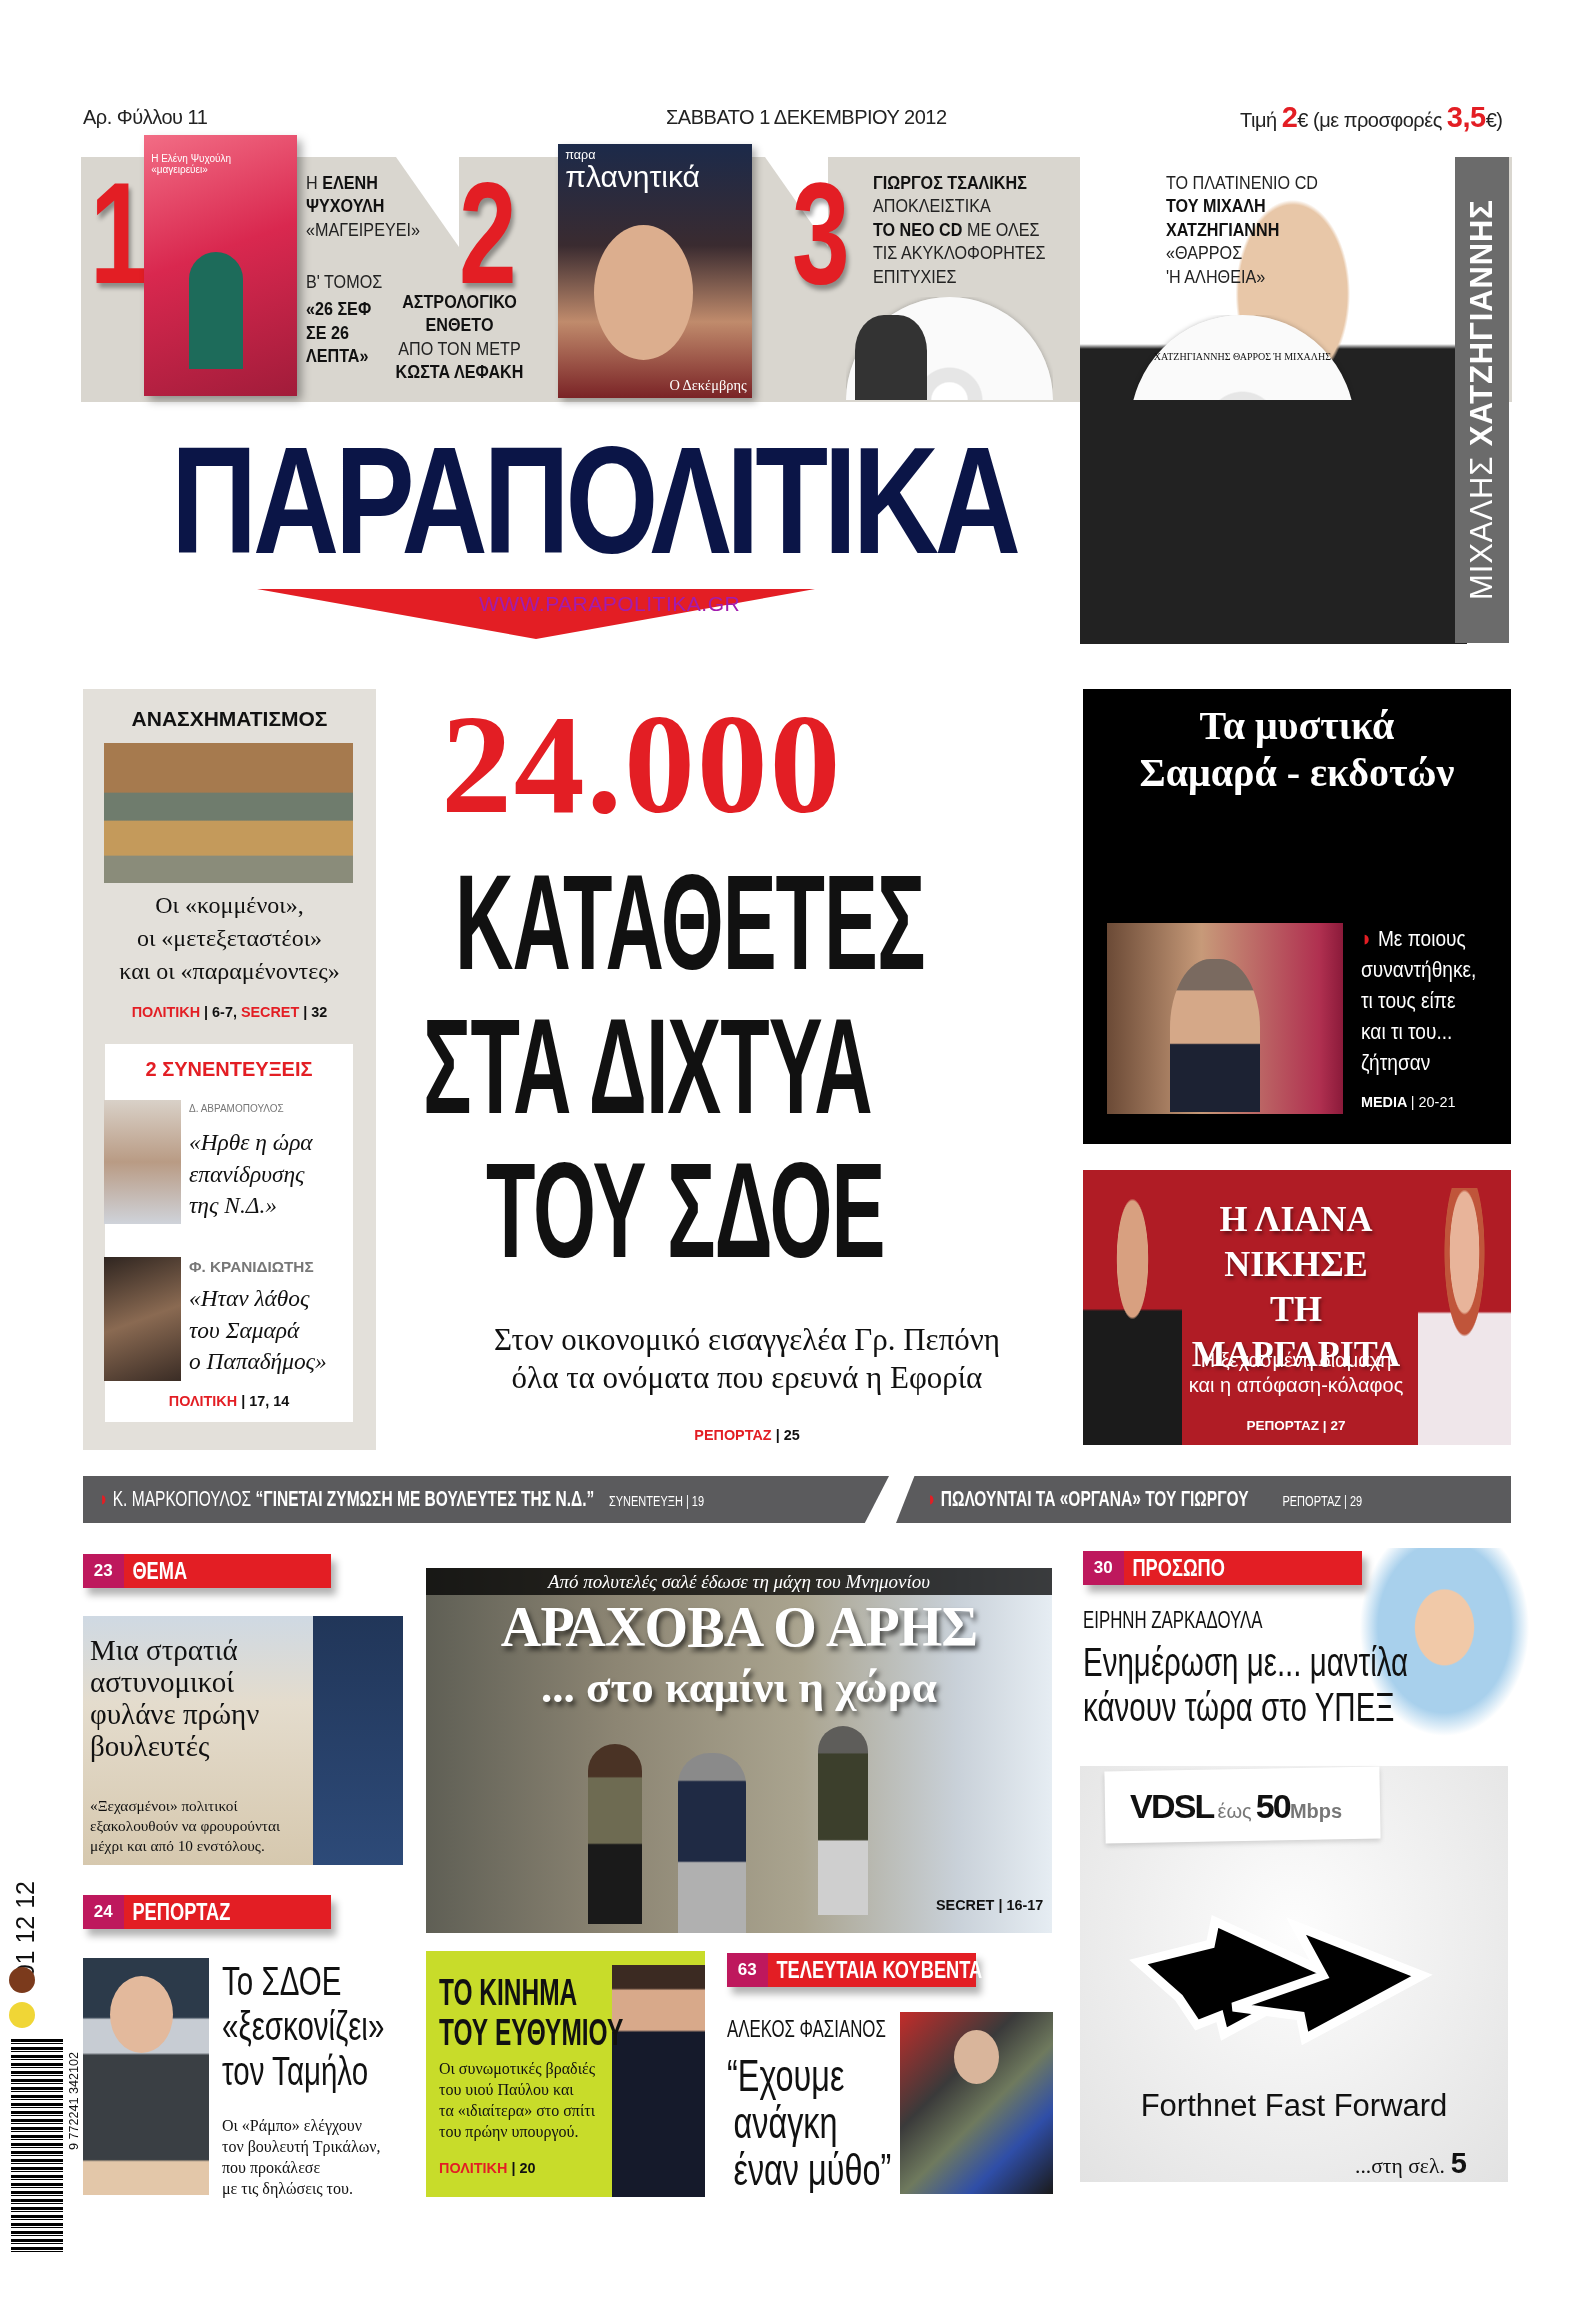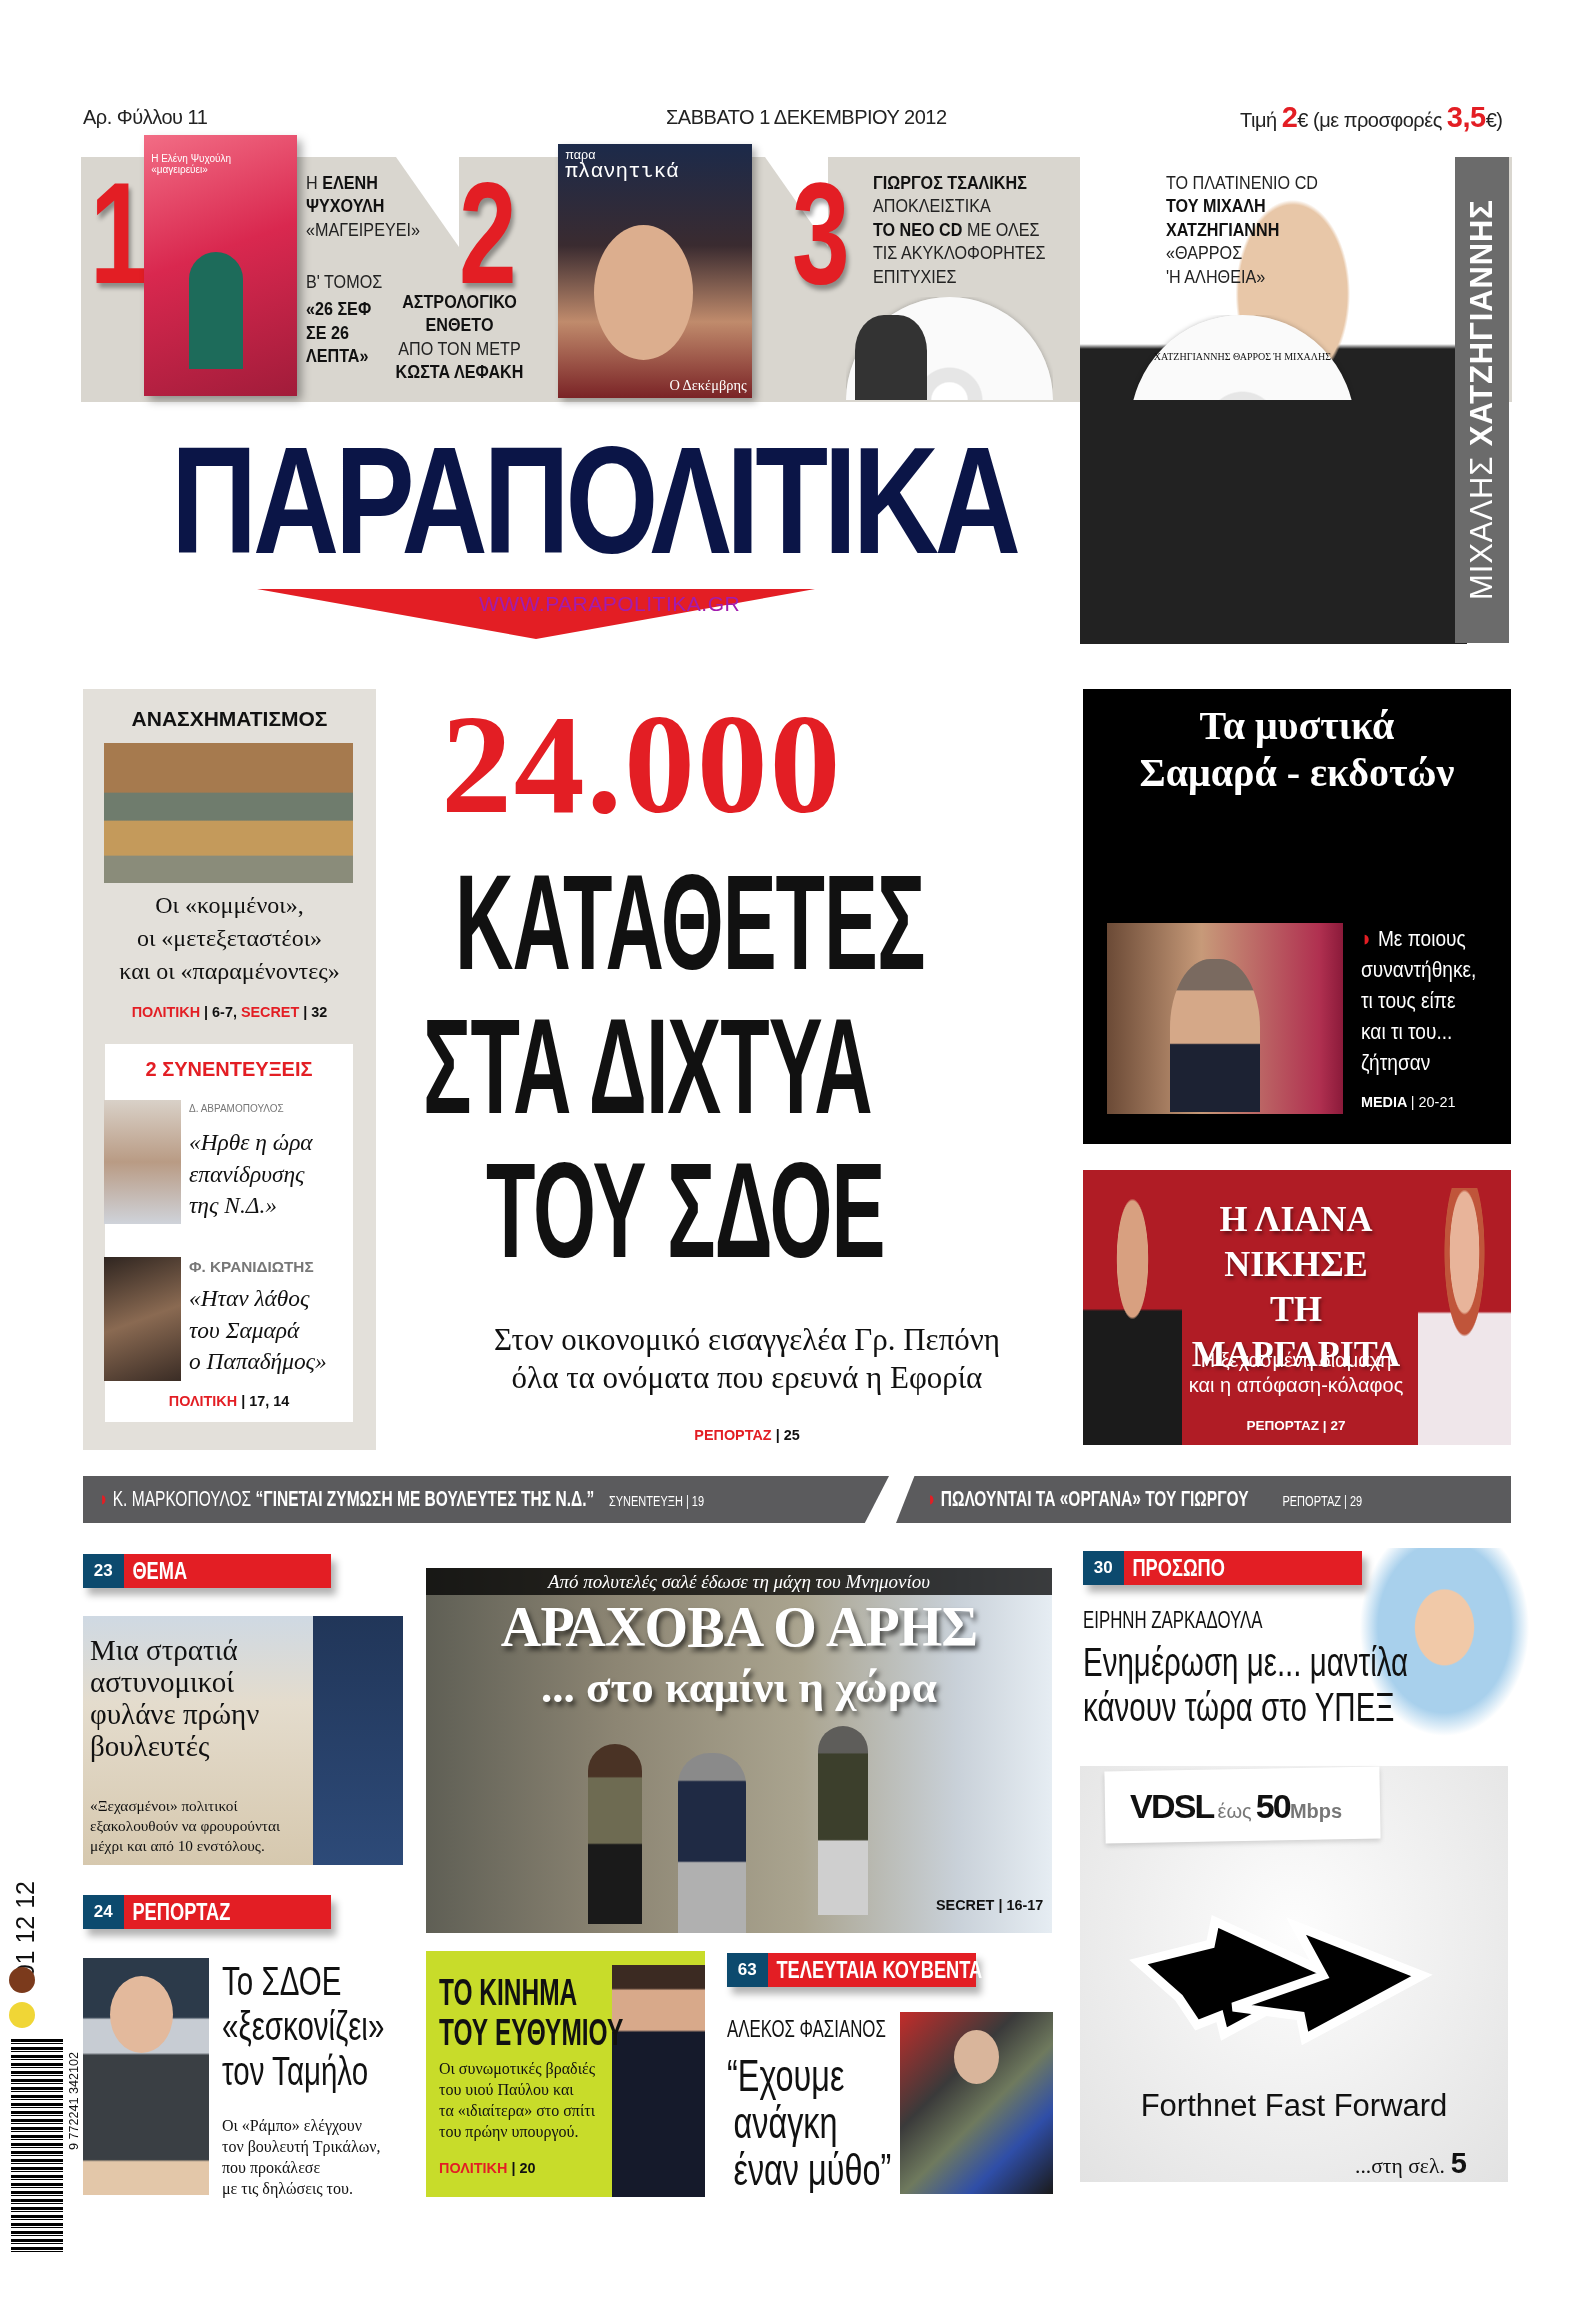--- a/index.html
+++ b/index.html
@@ -30,21 +30,21 @@
 .photo{background:#777}
 
 .h24{left:441px;top:693px;font-size:142px;color:#e31e24;font-family:"Liberation Serif",serif;font-weight:bold;letter-spacing:1.8px;line-height:1}
 .hmain{left:450px;font-size:135px;font-weight:bold;line-height:1;transform:scaleX(.6);transform-origin:left top;white-space:nowrap;letter-spacing:-1.8px}
 
 .blackbox{left:1083px;top:689px;width:428px;height:455px;background:#000}
 .redbox{left:1083px;top:1170px;width:428px;height:275px;background:#b01c25}
 
 .strip{top:1476px;height:47px;background:#5b5b5d;color:#fff}
 .tag{height:34px;background:#e31e24;color:#fff;box-shadow:5.4px 7.2px 7.2px rgba(0,0,0,.3);display:flex;align-items:center}
-.tag .num{background:#0c4a6e;height:100%;padding:0 10.8px;display:flex;align-items:center;font-size:17px;font-weight:bold}
+.tag .num{background:#be185d;height:100%;padding:0 10.8px;display:flex;align-items:center;font-size:17px;font-weight:bold}
 .tag .lbl{padding:0 10.8px;font-size:23.4px;font-weight:bold;transform:scaleX(.78);transform-origin:left center;white-space:nowrap}
 </style>
 </head>
 <body>
 
 <div class="abs meta" style="left:83px">Αρ. Φύλλου 11</div>
 <div class="abs meta" style="left:666px">ΣΑΒΒΑΤΟ 1 ΔΕΚΕΜΒΡΙΟΥ 2012</div>
 <div class="abs meta" style="left:1240px;top:101px">
   <span>Τιμή</span>
   <b class="red" style="font-size:29px">2</b><span>€</span>
@@ -74,21 +74,21 @@
 
 <div class="abs bignum" style="left:459px;top:162px">2</div>
 <div class="abs ptext" style="left:383px;top:290px;text-align:center;width:180px">
   <div><b>ΑΣΤΡΟΛΟΓΙΚΟ</b></div>
   <div><b>ΕΝΘΕΤΟ</b></div>
   <div>ΑΠΟ ΤΟΝ ΜΕΤΡ</div>
   <div><b>ΚΩΣΤΑ ΛΕΦΑΚΗ</b></div>
 </div>
 <div class="abs cover2">
   <div style="position:absolute;left:7.2px;top:3.6px;color:#fff;font-size:12.6px">παρα</div>
-  <div style="position:absolute;left:7.2px;top:16px;color:#fff;font-size:21px;font-family:Liberation Mono, monospace">πλανητικά</div>
+  <div style="position:absolute;left:7.2px;top:16px;color:#fff;font-size:30px;font-family:Liberation Sans, sans-serif">πλανητικά</div>
   <div style="position:absolute;left:36px;top:81px;width:99px;height:135px;border-radius:50%;background:#dcae8e"></div>
   <div style="position:absolute;right:5.4px;bottom:3.6px;color:#fff;font-size:14.4px;font-family:'Liberation Serif',serif;">Ο Δεκέμβρης</div>
 </div>
 
 <div class="abs bignum" style="left:792px;top:162px">3</div>
 <div class="abs ptext" style="left:873px;top:171px">
   <div><b>ΓΙΩΡΓΟΣ ΤΣΑΛΙΚΗΣ</b></div>
   <div>ΑΠΟΚΛΕΙΣΤΙΚΑ</div>
   <div><b>ΤΟ ΝΕΟ CD</b> <span>ΜΕ ΟΛΕΣ</span></div>
   <div>ΤΙΣ ΑΚΥΚΛΟΦΟΡΗΤΕΣ</div>

